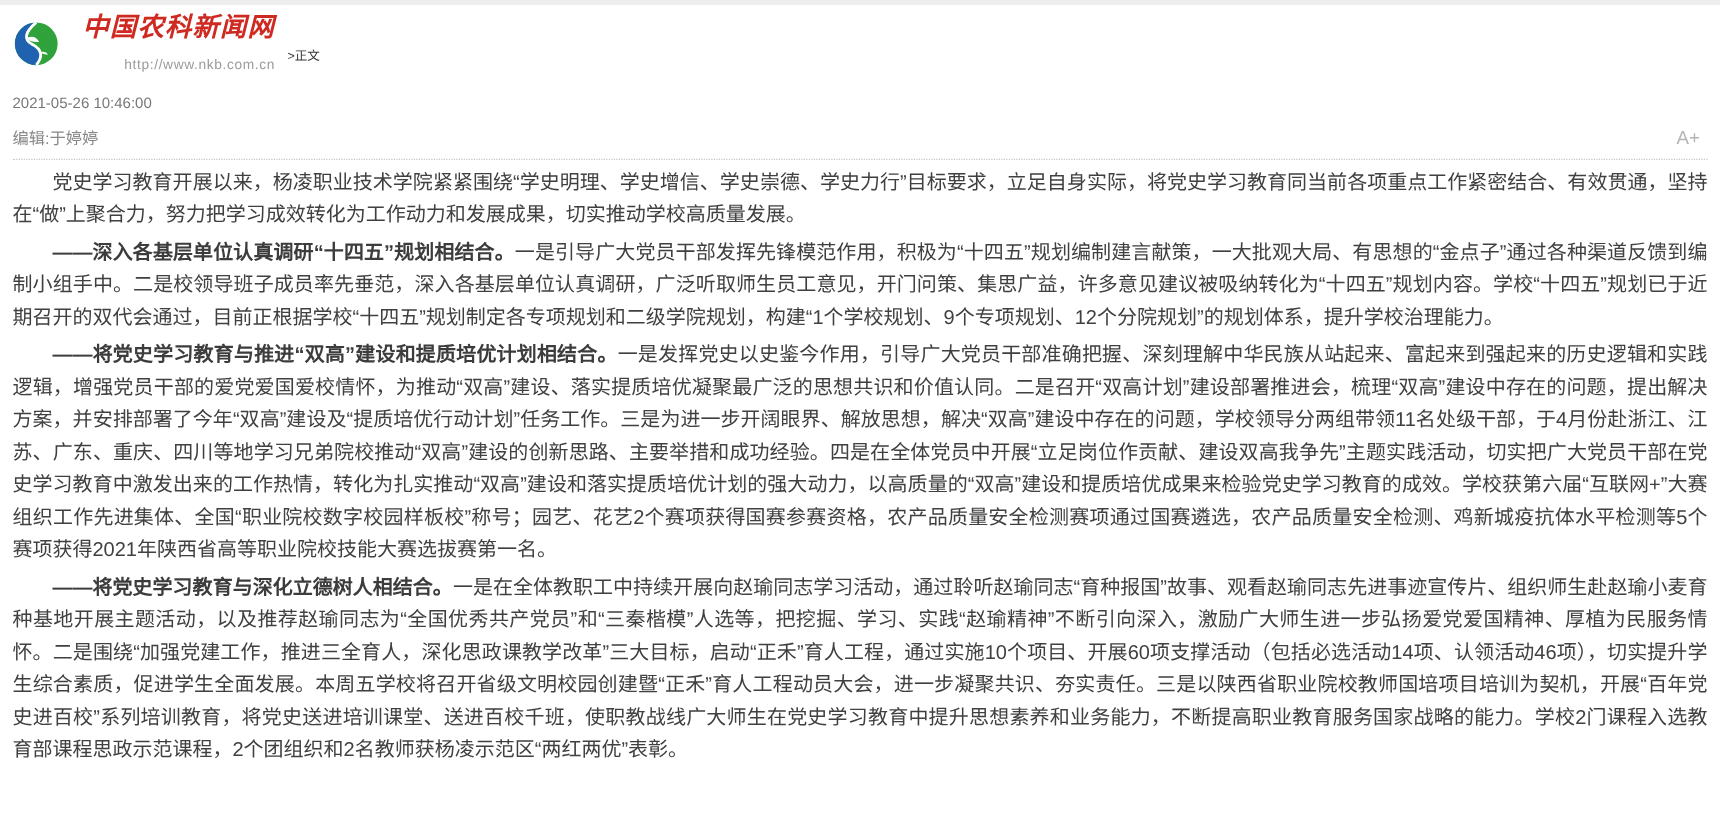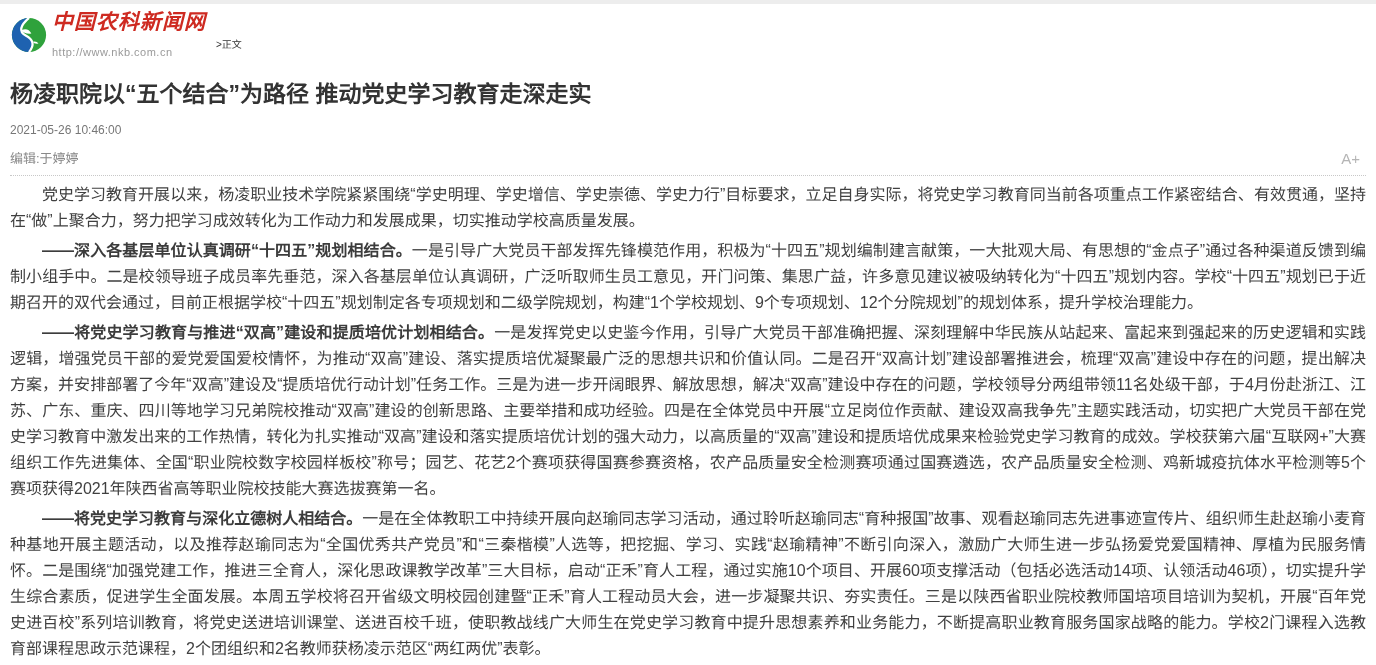--- a/index.html
+++ b/index.html
@@ -12,21 +12,21 @@
   .topbar { height: 4px; background: #ededed; }
   .page { padding: 0 10px; }
 
   
   .site-header {
     display: flex;
     align-items: flex-end;
     gap: 10px;
     padding: 7px 0 4px 0;
   }
-  .logo-wrap { display: flex; align-items: center; gap: 4px; cursor: pointer; }
+  .logo-wrap { display: flex; align-items: center; gap: 18px; cursor: pointer; text-align: right; }
   .logo-icon svg { display: block; }
   .logo-text { display: flex; flex-direction: column; line-height: 1.1; }
   .site-name {
     font-family: "Liberation Serif", "DejaVu Serif", serif;
     font-style: italic;
     font-weight: bold;
     font-size: 21px;
     color: #ce2a21;
     letter-spacing: 1px;
   }
@@ -84,21 +84,20 @@
       </span>
       <span class="logo-text">
         <span class="site-name">中国农科新闻网</span>
         <span class="site-url">http://www.nkb.com.cn</span>
       </span>
     </div>
     <span class="breadcrumb">&gt;正文</span>
   </header>
 
   <main>
-    <h1 class="article-title">杨凌职院以“五个结合”为路径 推动党史学习教育走深走实</h1>
 
     <div class="pub-time">2021-05-26 10:46:00</div>
 
     <div class="editor-row">
       <span>编辑:于婷婷</span>
       <span class="font-size-btn">A+</span>
     </div>
 
     <hr class="dotted">
 

